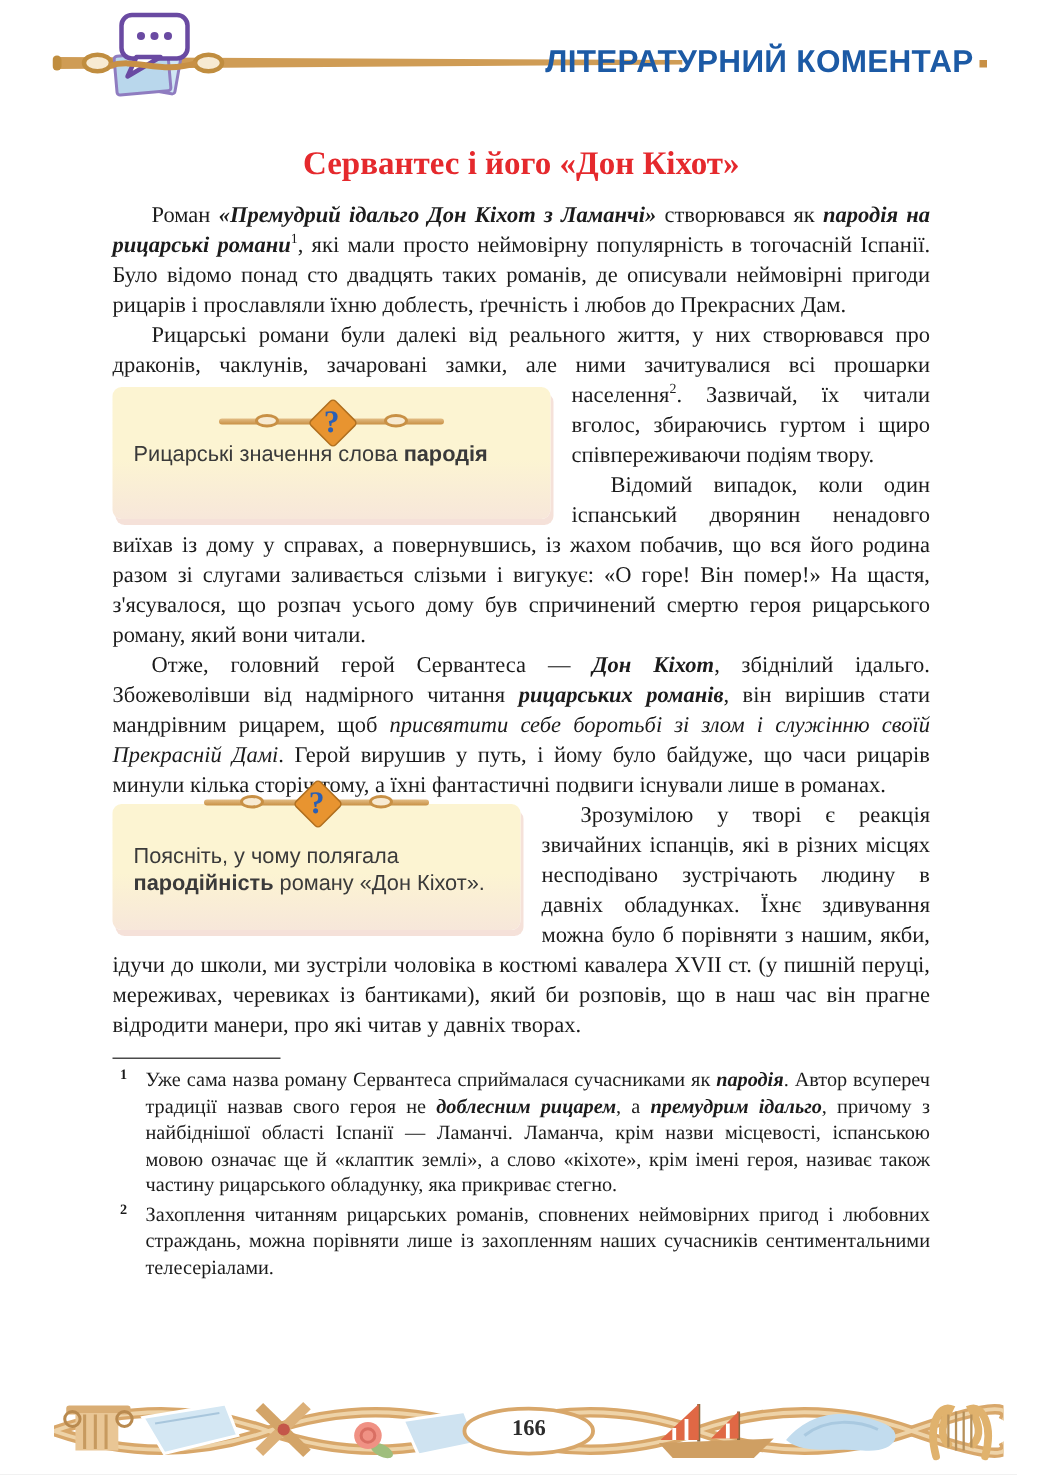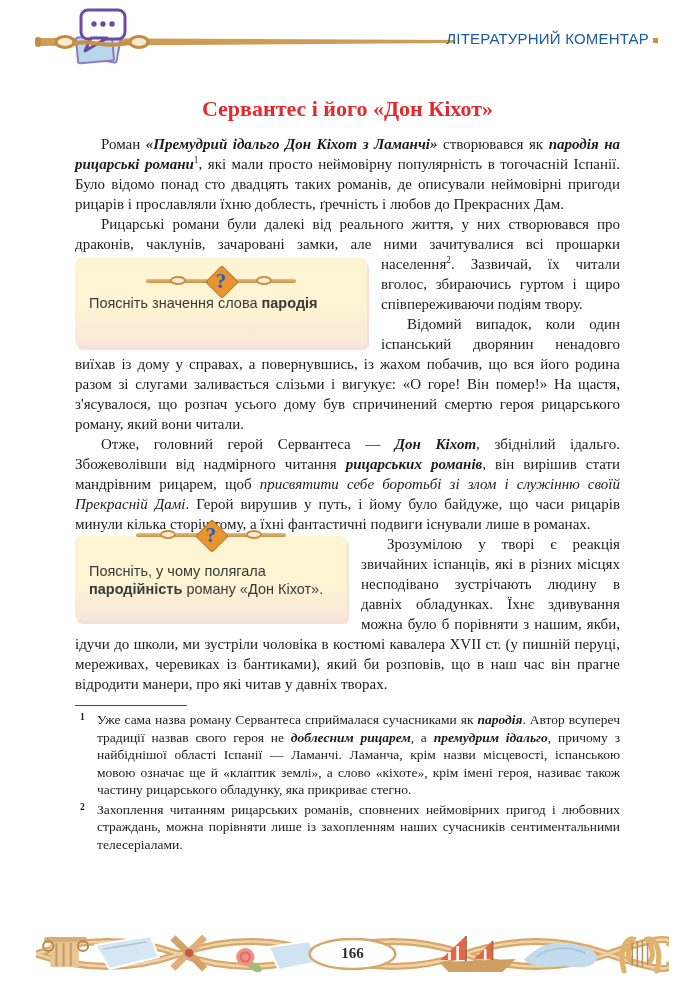--- a/index.html
+++ b/index.html
@@ -12,21 +12,21 @@
     overflow: hidden;
     font-family: "Liberation Serif", serif;
     color: #1b1b1b;
   }
   
   .header { position: relative; height: 74px; margin: 8px 75px 0 35px; }
   .header-svg { position: absolute; left: 0; top: 0; }
   .header-label {
     position: absolute; right: -38px; top: 22px;
     font-family: "Liberation Sans", sans-serif;
-    font-weight: normal; font-size: 15px; letter-spacing: 0.2px;
+    font-weight: bold; font-size: 21px; letter-spacing: 0.2px;
     color: var(--header-blue, #1c5aa5);
     white-space: nowrap;
   }
   .header-dot {
     display: inline-block; width: 5px; height: 5px;
     background: var(--rope-tan, #c89045); margin-left: 4px; vertical-align: middle;
   }
   
   .page-title {
     margin: 14px 75px 12px;
@@ -144,21 +144,21 @@
   <div class="body-text clearfix">
 
     <p class="para"><span>Роман </span><span class="run-bi">«Премудрий ідальго Дон Кіхот з Ламанчі»</span><span> створювався як </span><span class="run-bi">пародія на рицарські романи</span><span class="run-sup">1</span><span>, які мали просто неймовірну популярність в тогочасній Іспанії. Було відомо понад сто двадцять таких романів, де описували неймовірні пригоди рицарів і прославляли їхню доблесть, ґречність і любов до Прекрасних Дам.</span></p>
 
     <p class="para"><span><span>Рицарські романи були далекі від реального життя, у них створювався про драконів, чаклунів, зачаровані замки, але ними зачитувалися </span></span><span class="callout callout-1"><span class="ornament">
             <span class="orn-rope"></span>
             <span class="orn-knot orn-knot-l"></span>
             <span class="orn-knot orn-knot-r"></span>
             <span class="orn-diamond"></span>
             <span class="orn-q">?</span>
-          </span><span class="callout-text"><span>Поясніть значення слова </span><span class="run-b">пародія</span></span></span><span><span>всі прошарки населення</span><span class="run-sup">2</span><span>. Зазвичай, їх читали вголос, збираючись гуртом і щиро співпереживаючи подіям твору.</span></span></p>
+          </span><span class="callout-text"><span>Рицарські значення слова </span><span class="run-b">пародія</span></span></span><span><span>всі прошарки населення</span><span class="run-sup">2</span><span>. Зазвичай, їх читали вголос, збираючись гуртом і щиро співпереживаючи подіям твору.</span></span></p>
 
     <p class="para"><span>Відомий випадок, коли один іспанський дворянин ненадовго виїхав із дому у справах, а повернувшись, із жахом побачив, що вся його родина разом зі слугами заливається слізьми і вигукує: «О горе! Він помер!» На щастя, з'ясувалося, що розпач усього дому був спричинений смертю героя рицарського роману, який вони читали.</span></p>
 
     <p class="para"><span>Отже, головний герой Сервантеса — </span><span class="run-bi">Дон Кіхот</span><span>, збіднілий ідальго. Збожеволівши від надмірного читання </span><span class="run-bi">рицарських романів</span><span>, він вирішив стати мандрівним рицарем, щоб </span><span class="run-i">присвятити себе боротьбі зі злом і служінню своїй Прекрасній Дамі</span><span>. Герой вирушив у путь, і йому було байдуже, що часи рицарів минули кілька сторіч тому, а їхні фантастичні подвиги існували лише в романах.</span></p>
 
     <p class="para"><span class="callout callout-2"><span class="ornament">
             <span class="orn-rope"></span>
             <span class="orn-knot orn-knot-l"></span>
             <span class="orn-knot orn-knot-r"></span>
             <span class="orn-diamond"></span>

